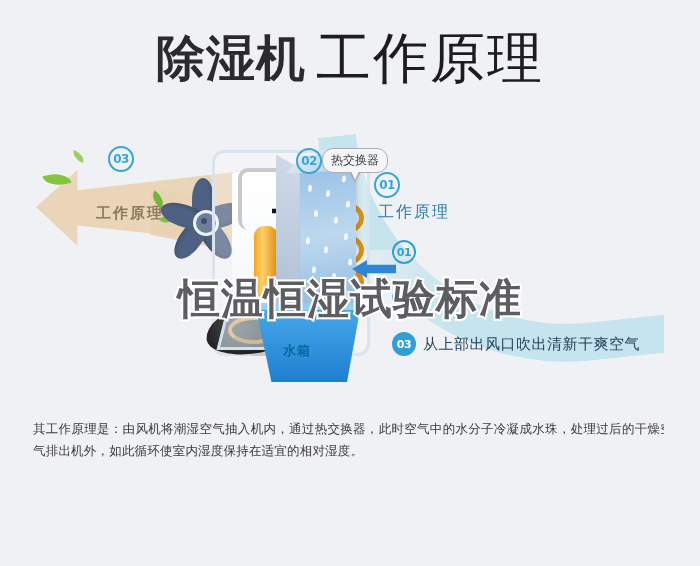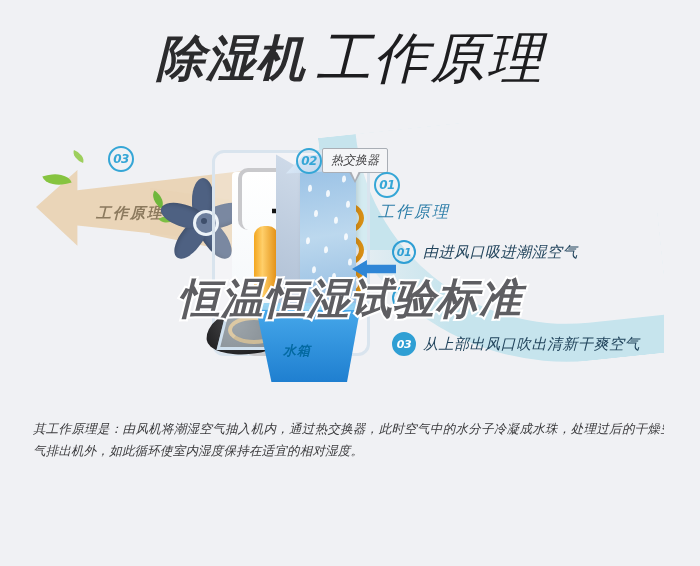--- a/index.html
+++ b/index.html
@@ -3,21 +3,21 @@
 <meta charset="utf-8">
 <style>
   html,body{margin:0;padding:0;}
   body{
     width:700px;height:566px;
     background:#f0f1f4;
     font-family:"DejaVu Sans","Liberation Sans",sans-serif;
     overflow:hidden;
     position:relative;
   }
-  #stage{position:relative;width:664px;height:566px;overflow:hidden;font-style:italic;}
+  #stage{position:relative;width:664px;height:566px;overflow:hidden;}
 
   
   .title-wrap{
     position:absolute;left:0;top:22px;width:700px;
     text-align:center;white-space:nowrap;
   }
   .title-a{
     font-size:49px;font-weight:bold;color:#2b2b2d;
     letter-spacing:1px;vertical-align:middle;
   }
@@ -188,21 +188,21 @@
     border:2px solid #35a6d6;color:#35a6d6;font-size:12px;font-weight:bold;
     display:flex;align-items:center;justify-content:center;letter-spacing:-.5px;
     background:transparent;
   }
   .badge.b03l{left:108px;top:36px;}
   .badge.b02{left:296px;top:38px;}
   .badge.b01{left:374px;top:62px;}
 
   .bubble{
     position:absolute;left:322px;top:38px;
-    padding:3px 8px;border:1.6px solid #a9aeb5;border-radius:2px;
+    padding:3px 8px;border:1.6px solid #a9aeb5;border-radius:11px;
     font-size:12px;color:#3c3c3e;background:#f4f5f7;white-space:nowrap;
   }
   .bubble:after{
     content:"";position:absolute;left:26px;bottom:-11px;
     border-left:6px solid transparent;border-right:6px solid transparent;
     border-top:11px solid #a9aeb5;
   }
   .bubble:before{
     content:"";position:absolute;left:27.5px;bottom:-8px;z-index:2;
     border-left:4.5px solid transparent;border-right:4.5px solid transparent;
@@ -333,21 +333,20 @@
     <div class="base-ring"></div>
     <div class="tray"></div>
     <div class="tank-lip"></div>
     <div class="tank"></div>
     <div class="tank-label">水箱</div>
   </div>
 
   <div class="steps">
     <div class="step">
       <div class="step-badge">01</div>
-      <div class="step-text">由进风口吸进潮湿空气</div>
     </div>
     <div class="step">
       <div class="step-badge">02</div>
     </div>
     <div class="step accent">
       <div class="step-badge">03</div>
       <div class="step-text">从上部出风口吹出清新干爽空气</div>
     </div>
   </div>
 

